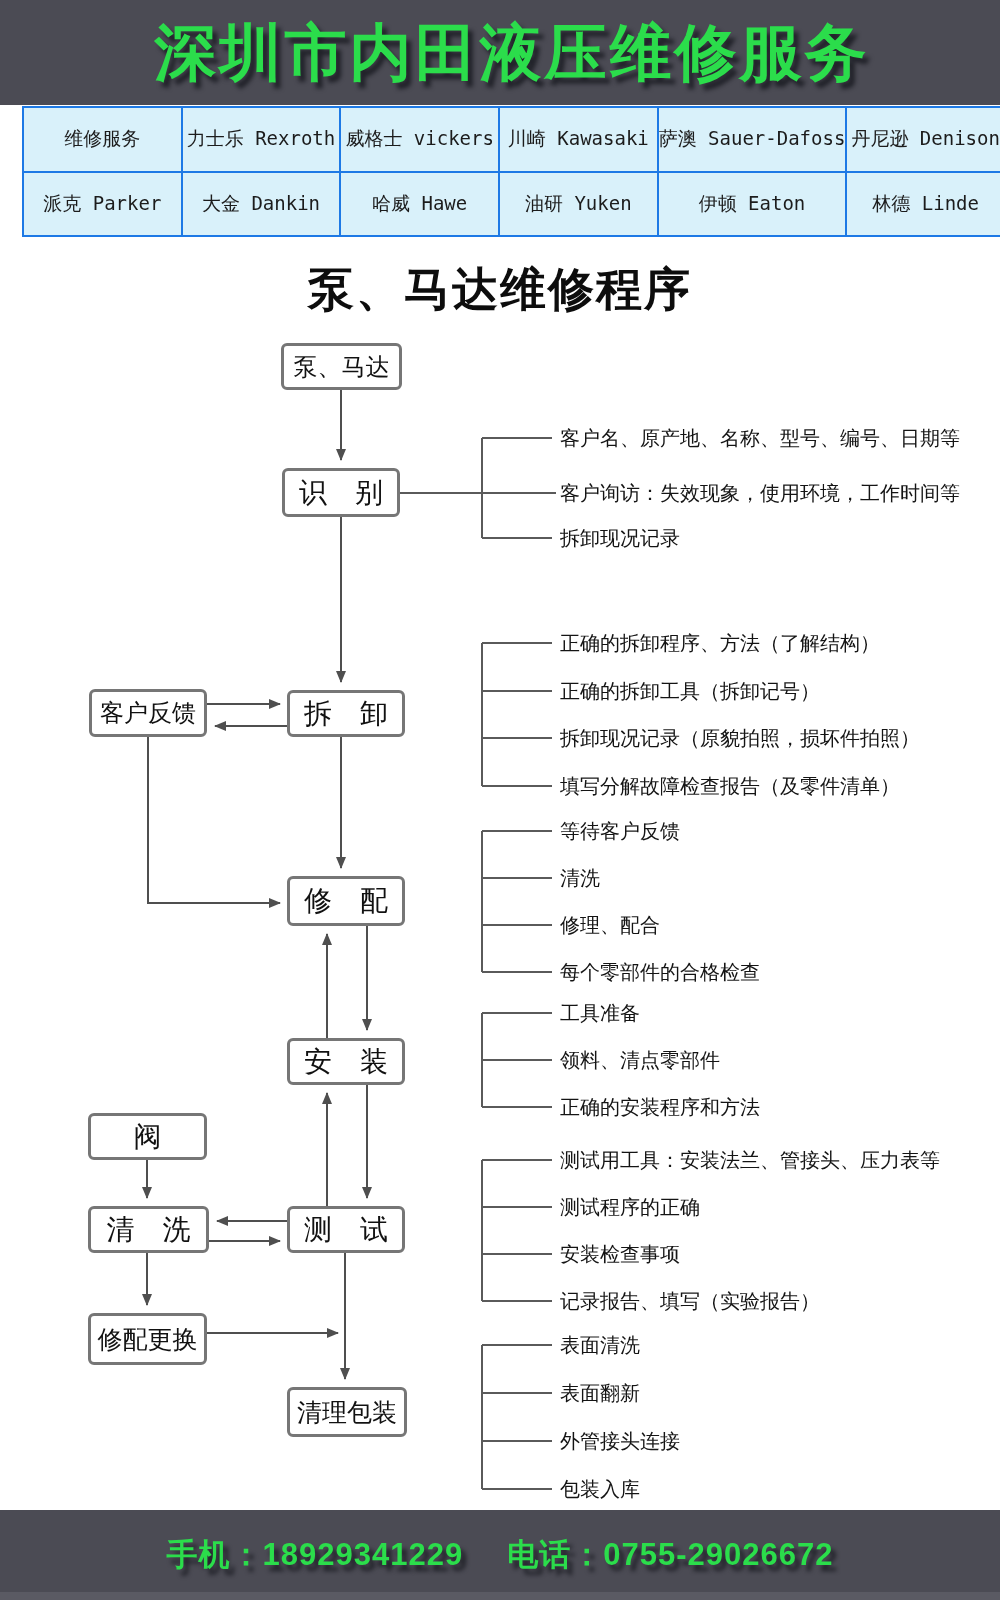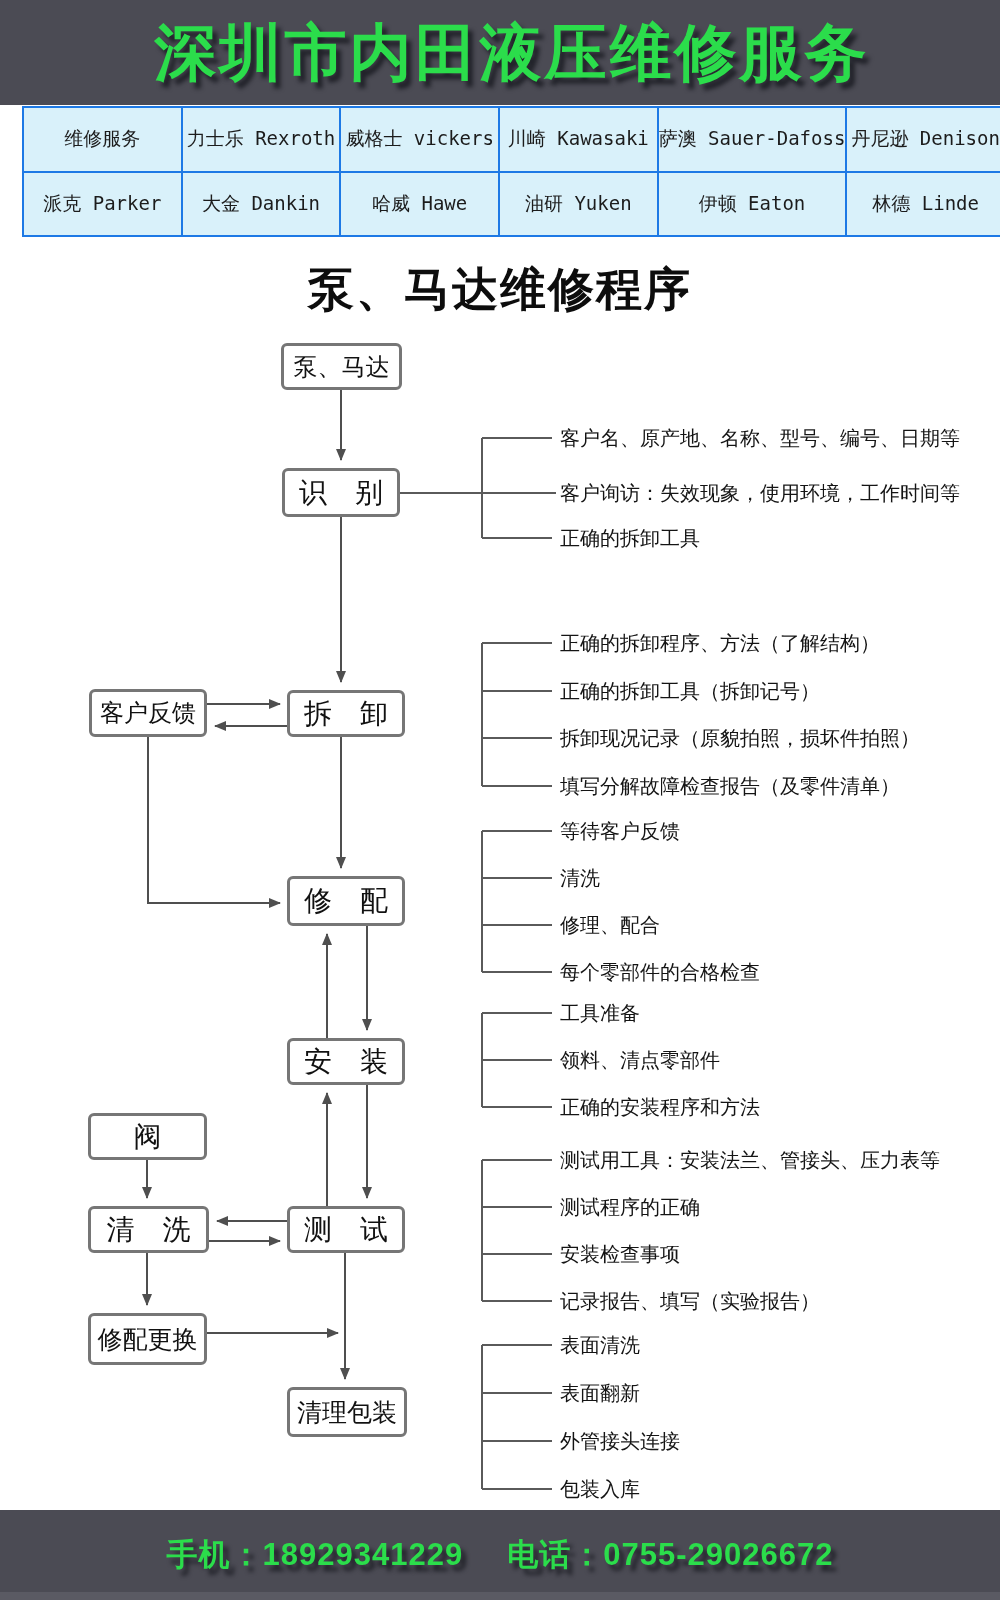--- a/index.html
+++ b/index.html
@@ -103,21 +103,21 @@
   <div class="node f28" style="left:287px;top:876px;width:118px;height:50px;text-align:right;">修　配</div>
   <div class="node f28" style="left:287px;top:1038px;width:118px;height:47px;">安　装</div>
   <div class="node f28" style="left:88px;top:1113px;width:119px;height:47px;">阀</div>
   <div class="node f28" style="left:88px;top:1206px;width:121px;height:47px;">清　洗</div>
   <div class="node f28" style="left:287px;top:1206px;width:118px;height:47px;">测　试</div>
   <div class="node f25" style="left:88px;top:1313px;width:119px;height:52px;">修配更换</div>
   <div class="node f25" style="left:287px;top:1387px;width:120px;height:50px;">清理包装</div>
 
   <div class="anno" style="top:425px;">客户名、原产地、名称、型号、编号、日期等</div>
   <div class="anno" style="top:480px;">客户询访：失效现象，使用环境，工作时间等</div>
-  <div class="anno" style="top:525px;">正确的拆卸工具</div>
+  <div class="anno" style="top:525px;">拆卸现况记录</div>
 
   <div class="anno" style="top:630px;">正确的拆卸程序、方法（了解结构）</div>
   <div class="anno" style="top:678px;text-align:center;">正确的拆卸工具（拆卸记号）</div>
   <div class="anno" style="top:773px;">填写分解故障检查报告（及零件清单）</div>
   <div class="anno" style="top:725px;">拆卸现况记录（原貌拍照，损坏件拍照）</div>
 
   <div class="anno" style="top:818px;">等待客户反馈</div>
   <div class="anno" style="top:865px;">清洗</div>
   <div class="anno" style="top:912px;">修理、配合</div>
   <div class="anno" style="top:959px;">每个零部件的合格检查</div>

